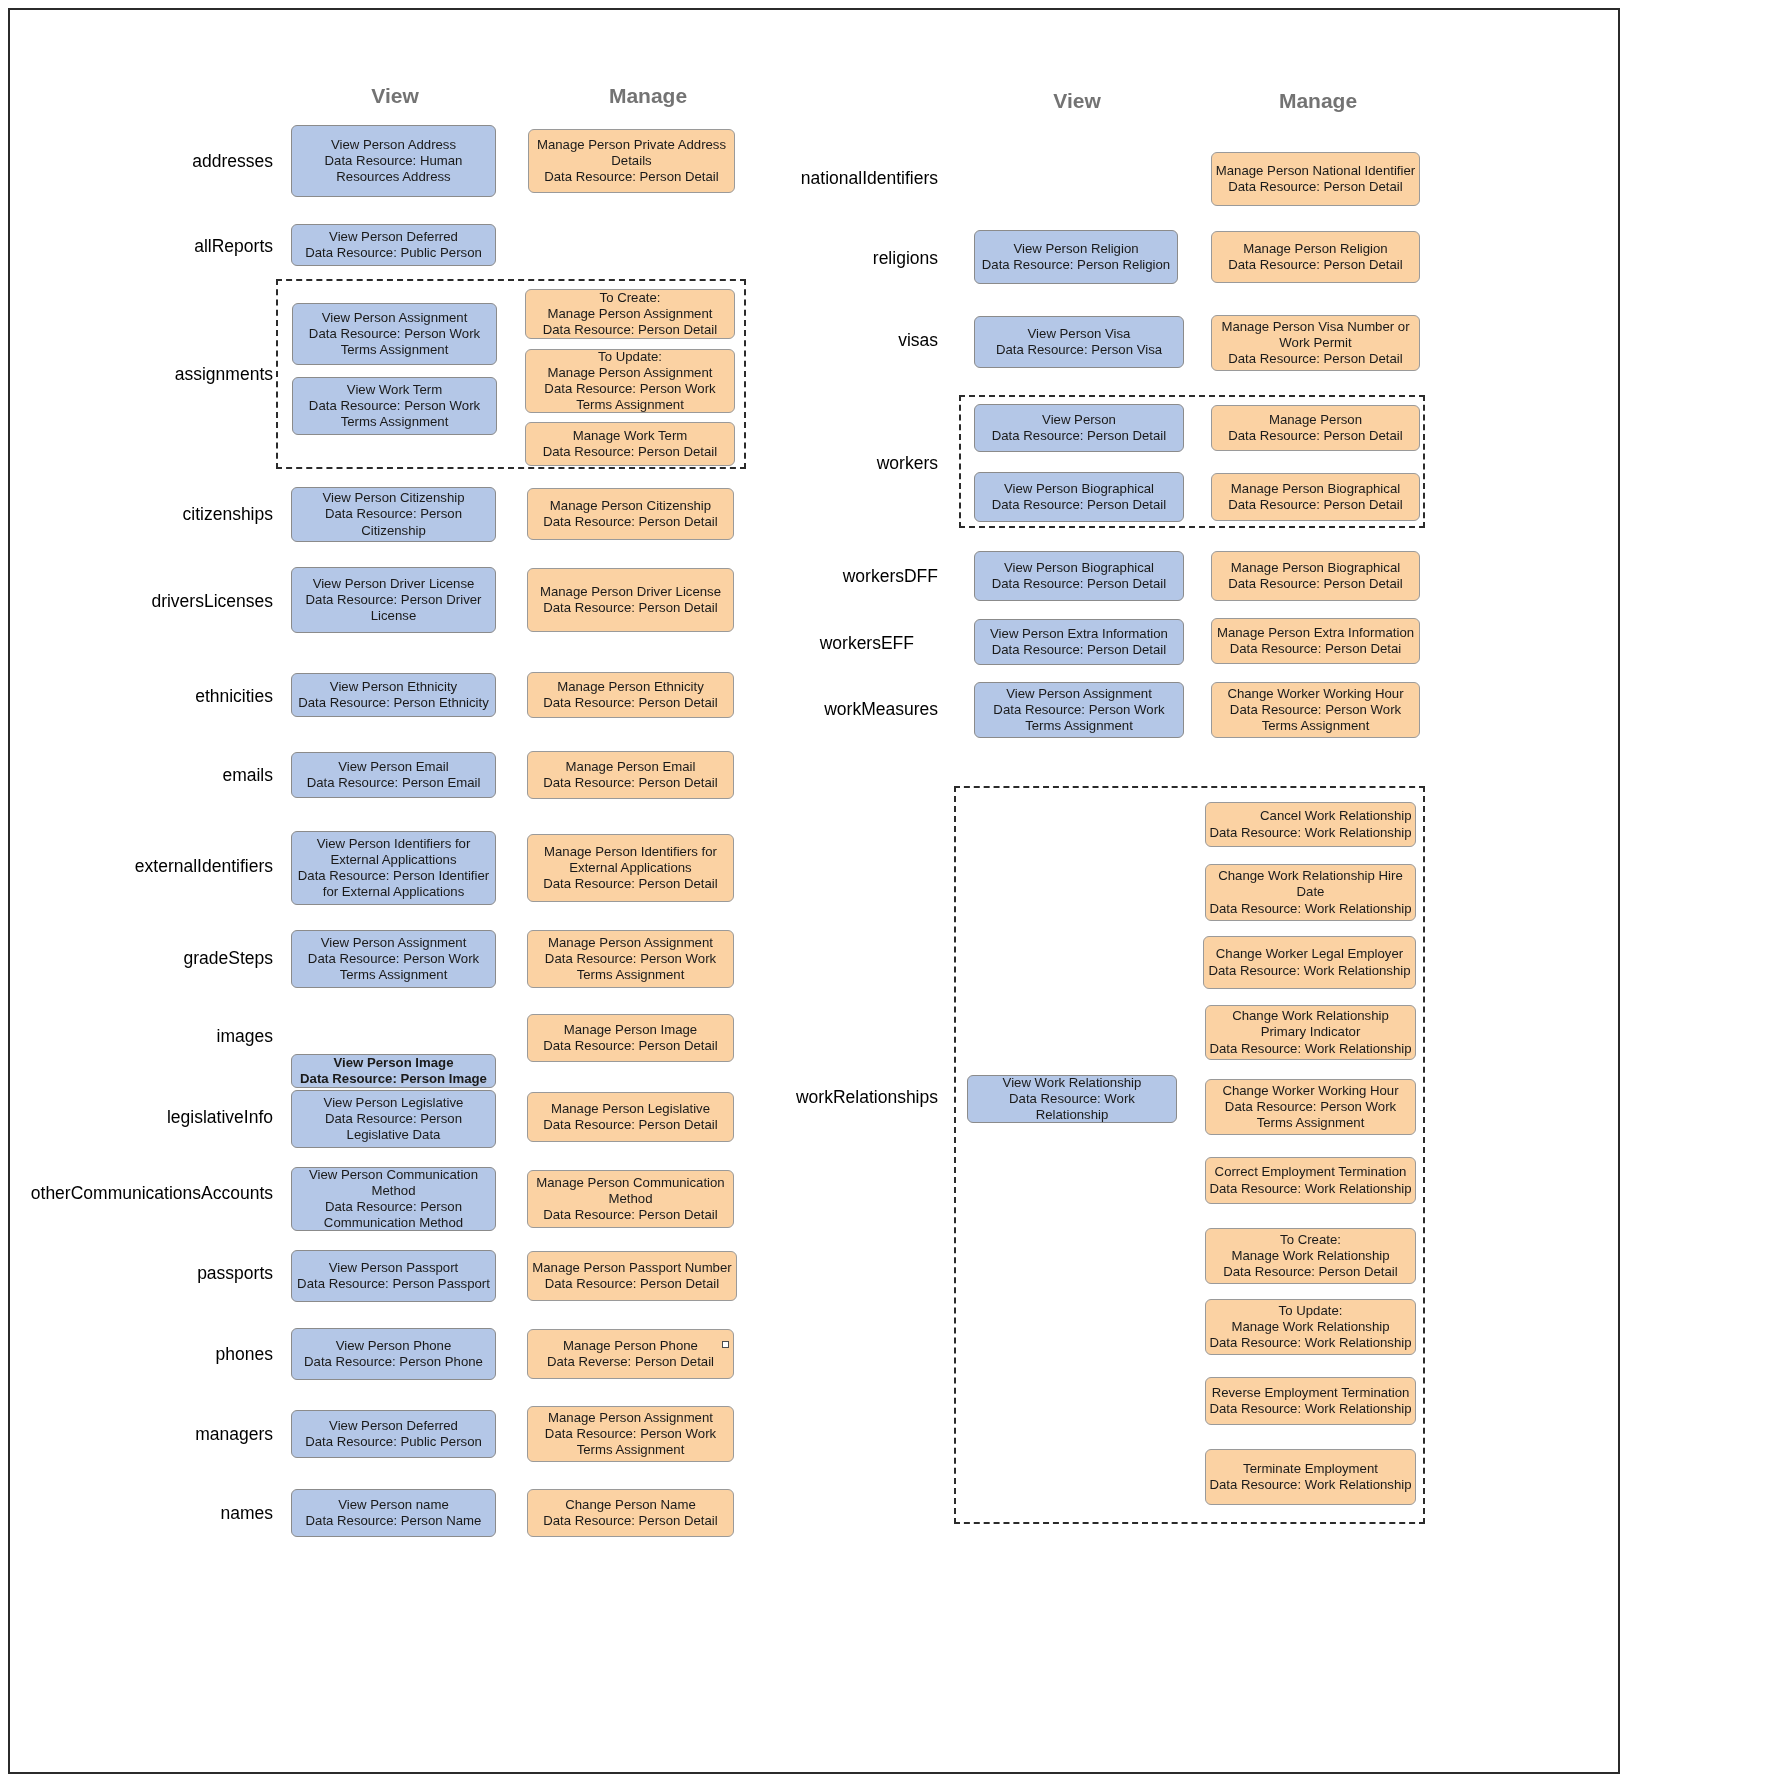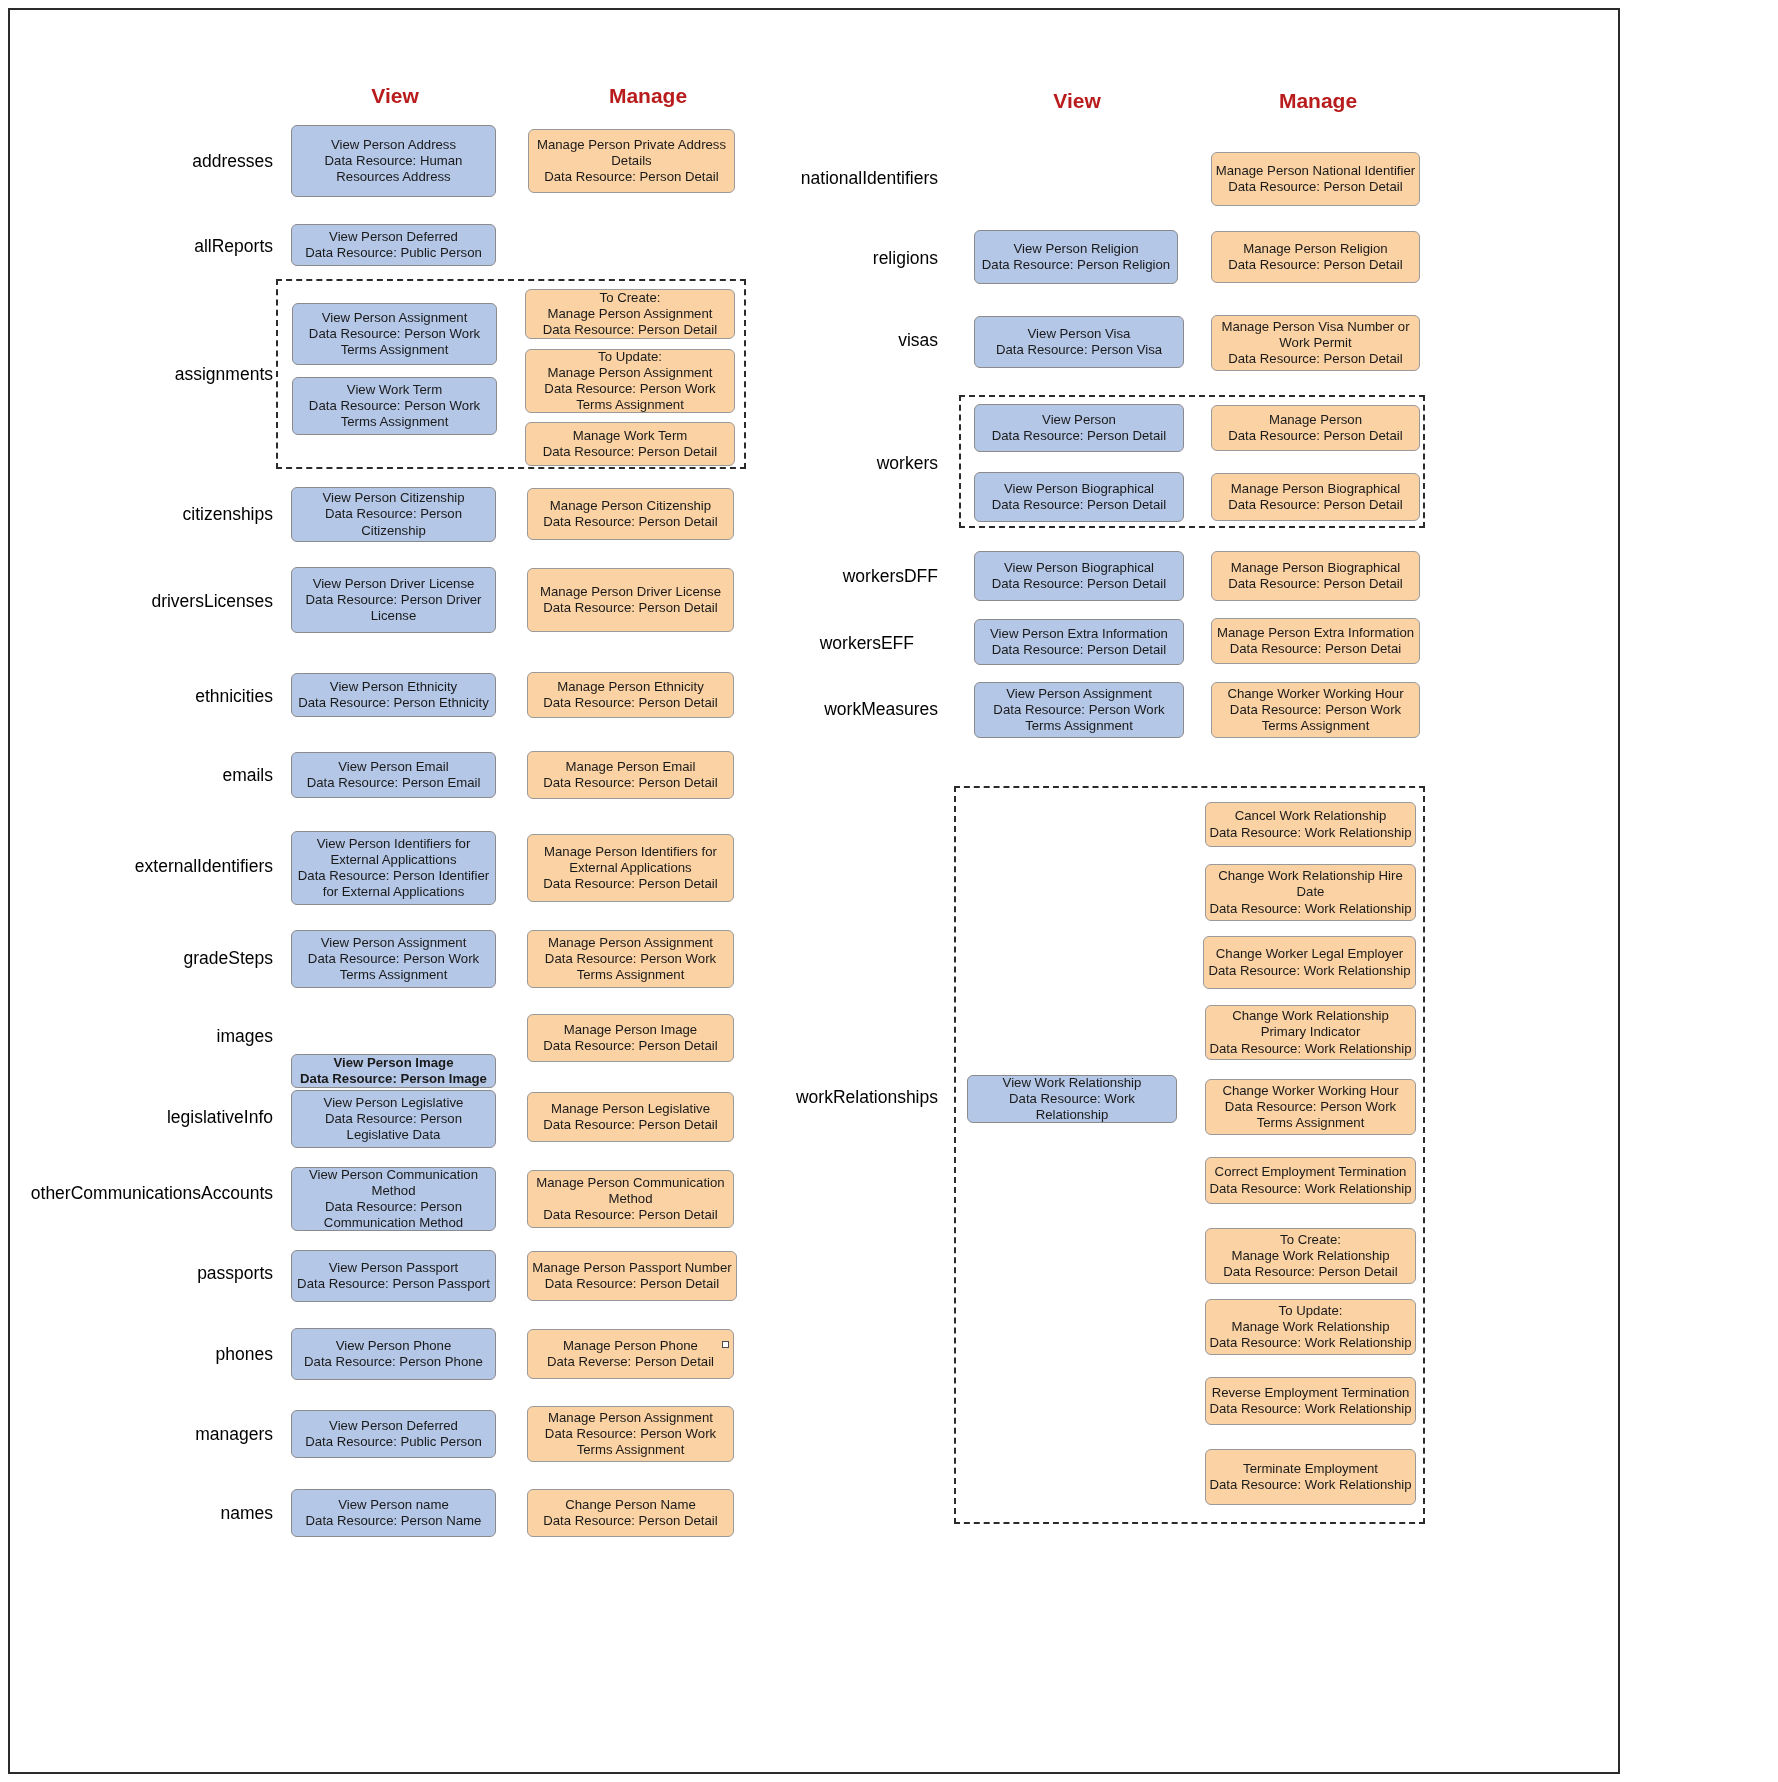--- a/index.html
+++ b/index.html
@@ -23,21 +23,21 @@
     top: 8px;
     width: 1612px;
     height: 1766px;
     border: 2px solid #2b2b2b;
     background: #ffffff;
   }
   .col-header {
     position: absolute;
     font-size: 21px;
     font-weight: bold;
-    color: #b91c1c;
+    color: #737373;
     text-align: center;
     white-space: nowrap;
   }
   .row-label {
     position: absolute;
     font-size: 17.5px;
     color: #000000;
     text-align: right;
     white-space: nowrap;
     line-height: 1.1;
@@ -238,21 +238,21 @@
   <div class="node view" style="left:974px;top:682px;width:210px;height:56px;">View Person Assignment
 Data Resource: Person Work Terms Assignment</div>
   <div class="node manage" style="left:1211px;top:682px;width:209px;height:56px;">Change Worker Working Hour
 Data Resource: Person Work Terms Assignment</div>
 
   <div class="dash-group" style="left:954px;top:786px;width:471px;height:738px;"></div>
   <div class="row-label" style="left:718px;top:1088px;width:220px;">workRelationships</div>
   <div class="node view" style="left:967px;top:1075px;width:210px;height:48px;">View Work Relationship
 Data Resource: Work Relationship</div>
 
-  <div class="node manage" style="left:1205px;top:802px;width:211px;height:45px;">Cancel Work Relationship
+  <div class="node manage" style="left:1205px;top:802px;width:211px;height:45px;text-align:right;">Cancel Work Relationship
 Data Resource: Work Relationship</div>
   <div class="node manage" style="left:1205px;top:864px;width:211px;height:57px;">Change Work Relationship Hire Date
 Data Resource: Work Relationship</div>
   <div class="node manage" style="left:1203px;top:936px;width:213px;height:53px;">Change Worker Legal Employer
 Data Resource: Work Relationship</div>
   <div class="node manage" style="left:1205px;top:1005px;width:211px;height:55px;">Change Work Relationship Primary  Indicator
 Data Resource: Work Relationship</div>
   <div class="node manage" style="left:1205px;top:1079px;width:211px;height:56px;">Change Worker Working Hour
 Data Resource: Person Work Terms Assignment</div>
   <div class="node manage" style="left:1205px;top:1157px;width:211px;height:47px;">Correct Employment Termination

